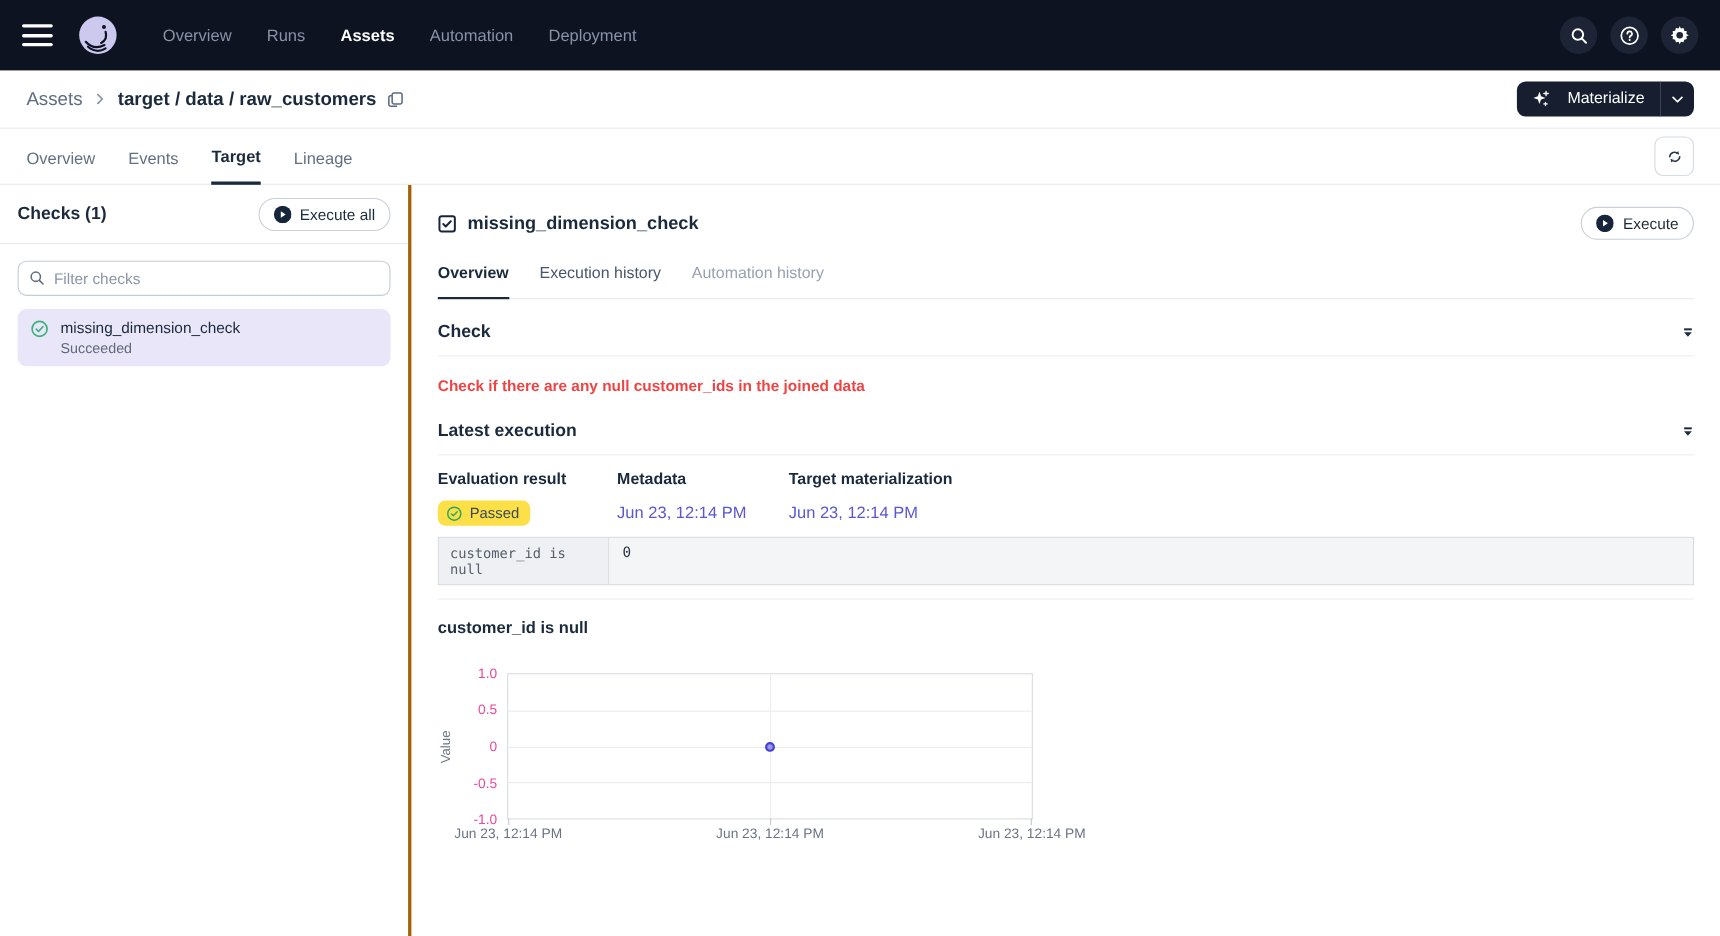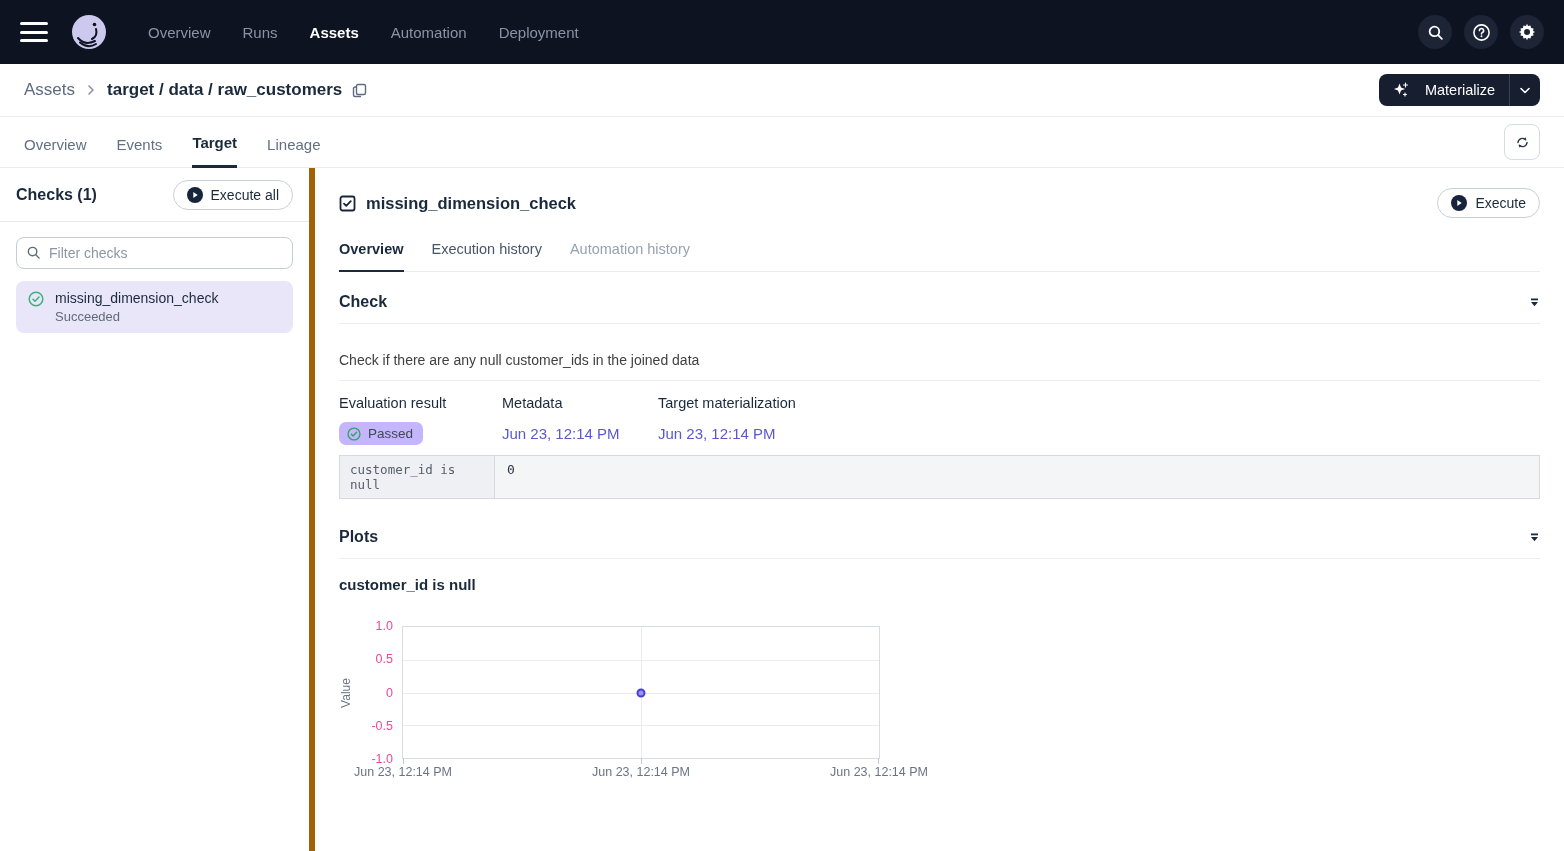--- a/index.html
+++ b/index.html
@@ -31,21 +31,21 @@
   .mat-caret { display:flex; align-items:center; padding:0 10px; }
 
   
   .assettabs { height:51px; display:flex; align-items:flex-end; padding:0 24px; border-bottom:1px solid #e7eaee; position:relative; }
   .atab { font-size:15px; color:#62708２; color:#627082; padding:0 0 14px; margin-right:30px; cursor:pointer; font-weight:500; }
   .atab.active { color:#1a2a3c; font-weight:700; border-bottom:3px solid #1a2a3c; margin-bottom:-1px; }
   .refresh-btn { position:absolute; right:24px; top:7px; width:36px; height:36px; border:1px solid #d6dbe0; border-radius:8px; background:#fff; display:flex; align-items:center; justify-content:center; cursor:pointer; }
 
   
   .content { display:flex; height:683px; }
-  .sidebar { width:315px; border-right:6px solid #a16207; flex-shrink:0; }
+  .sidebar { width:374px; border-right:3px solid #a16207; flex-shrink:0; }
   .sb-head { height:54px; display:flex; align-items:center; justify-content:space-between; padding:0 16px; border-bottom:1px solid #e7eaee; }
   .sb-title { font-size:16px; font-weight:700; }
   .pill-btn { display:inline-flex; align-items:center; gap:8px; background:#fff; border:1px solid #c9d0d8; border-radius:17px; padding:6px 13px; font-size:14px; font-weight:500; color:#1c2b3a; cursor:pointer; white-space:nowrap; }
   .filter-wrap { margin:15px 16px 12px; position:relative; }
   .filter-input { width:100%; height:32px; border:1px solid #c4ccd4; border-radius:8px; padding:0 10px 0 32px; font-size:14px; color:#1a2a3c; outline:none; font-family:"Liberation Sans",sans-serif; }
   .filter-input::placeholder { color:#8c96a4; }
   .filter-icon { position:absolute; left:10px; top:8px; }
   .check-item { margin:0 16px; background:#eae6fa; border-radius:8px; padding:9px 12px 9px 12px; display:flex; gap:11px; cursor:pointer; }
   .check-item .ci-text { display:flex; flex-direction:column; gap:3px; }
   .ci-name { font-size:14px; color:#1a2a3c; }
@@ -59,26 +59,26 @@
   .mtabs-wrap { margin:23px 24px 0; border-bottom:1px solid #e7eaee; display:flex; gap:28px; }
   .mtab { font-size:14.5px; padding-bottom:13px; color:#47566a; cursor:pointer; font-weight:500; }
   .mtab.active { color:#1a2a3c; font-weight:700; border-bottom:2px solid #1a2a3c; margin-bottom:-1px; }
   .mtab.muted { color:#97a1b1;text-align:center; }
 
   .mp-body { padding:0 24px; }
   .section-head { display:flex; align-items:center; justify-content:space-between; margin-top:21px; }
   .section-title { font-size:16px; font-weight:700; }
   .collapse-btn { cursor:pointer; display:flex; align-items:center; }
   .section-divider { border-bottom:1px solid #eceef1; margin-top:12px; }
-  .about-desc { font-size:14px; color:#404040; margin-top:28px; }
+  .about-desc { font-size:14px; color:#ef4444; margin-top:18px;font-weight:bold; }
 
   .exec-grid { display:grid; grid-template-columns:163px 156px auto; margin-top:14px; column-gap:0; }
-  .col-head { font-size:14.5px; font-weight:400; color:#1a2a3c; }
+  .col-head { font-size:14.5px; font-weight:700; color:#1a2a3c; }
   .exec-vals { display:grid; grid-template-columns:163px 156px auto; margin-top:11px; align-items:center; }
-  .badge-passed { display:inline-flex; align-items:center; gap:7px; background:#c4b5fd; border-radius:7px; padding:4px 10px 4px 8px; font-size:13.5px; color:#3b4a55; width:fit-content; }
+  .badge-passed { display:inline-flex; align-items:center; gap:7px; background:#fde047; border-radius:7px; padding:4px 10px 4px 8px; font-size:13.5px; color:#3b4a55; width:fit-content; }
   .ts-link { font-size:15px; color:#5a58d0; cursor:pointer; }
 
   .meta-title { font-size:14.5px; font-weight:700; margin-top:23px; }
   .meta-table { margin-top:10px; border:1px solid #d6dade; display:flex; }
   .meta-key { width:155px; flex-shrink:0; background:#eef0f3; border-right:1px solid #d6dade; padding:6px 10px; font-family:"DejaVu Sans Mono", monospace; font-size:12.5px; color:#57606c; }
   .meta-val { flex:1; background:#f3f5f7; padding:6px 12px; font-family:"DejaVu Sans Mono", monospace; font-size:13px; color:#2a3643; }
 
   .plot-title { font-size:15px; font-weight:700; margin-top:17px; }
 
   
@@ -259,20 +259,29 @@
           <span class="collapse-btn">
             <svg width="11" height="9" viewBox="0 0 11 9">
                 <rect x="2" y="0.5" width="7" height="1.8" fill="#1a2a3c"></rect>
                 <path d="M2 4 h7 l-3.5 4.2z" fill="#1a2a3c"></path>
               </svg>
           </span>
         </div>
         <div class="section-divider"></div>
         <div class="about-desc">Check if there are any null customer_ids in the joined data</div>
 
+        <div class="section-head" style="margin-top:25px;">
+          <span class="section-title">Latest execution</span>
+          <span class="collapse-btn">
+            <svg width="11" height="9" viewBox="0 0 11 9">
+                <rect x="2" y="0.5" width="7" height="1.8" fill="#1a2a3c"></rect>
+                <path d="M2 4 h7 l-3.5 4.2z" fill="#1a2a3c"></path>
+              </svg>
+          </span>
+        </div>
         <div class="section-divider"></div>
 
         <div class="exec-grid">
           <span class="col-head">Evaluation result</span>
           <span class="col-head">Metadata</span>
           <span class="col-head">Target materialization</span>
         </div>
         <div class="exec-vals">
           <span class="badge-passed">
             <svg width="14" height="14" viewBox="0 0 16 16">
@@ -283,29 +292,20 @@
           </span>
           <span class="ts-link">Jun 23, 12:14 PM</span>
           <span class="ts-link">Jun 23, 12:14 PM</span>
         </div>
 
         <div class="meta-table">
           <div class="meta-key">customer_id is null</div>
           <div class="meta-val">0</div>
         </div>
 
-        <div class="section-head" style="margin-top:29px;">
-          <span class="section-title">Plots</span>
-          <span class="collapse-btn">
-            <svg width="11" height="9" viewBox="0 0 11 9">
-                <rect x="2" y="0.5" width="7" height="1.8" fill="#1a2a3c"></rect>
-                <path d="M2 4 h7 l-3.5 4.2z" fill="#1a2a3c"></path>
-              </svg>
-          </span>
-        </div>
         <div class="section-divider"></div>
         <div class="plot-title">customer_id is null</div>
 
         <div class="chart">
           <div class="ylab">
               <span>Value</span>
             </div>
           <div class="yticks">
             <span class="ytick" style="top:0%">1.0</span>
             <span class="ytick" style="top:25%">0.5</span>

